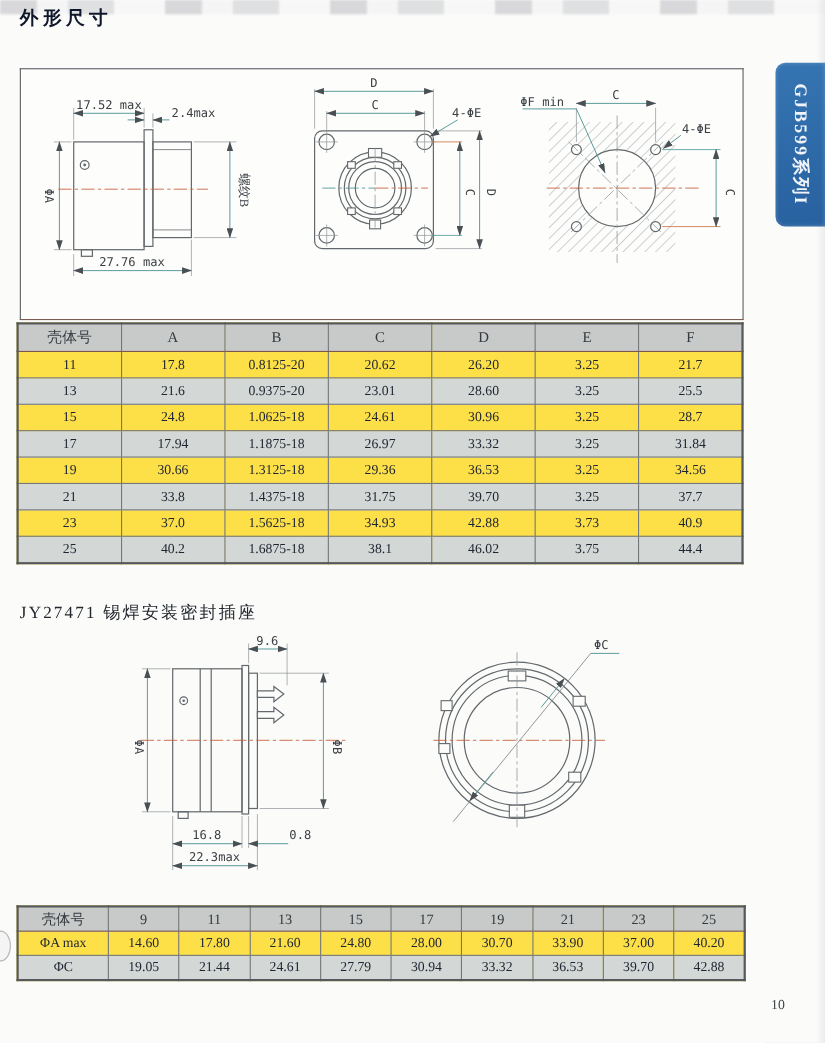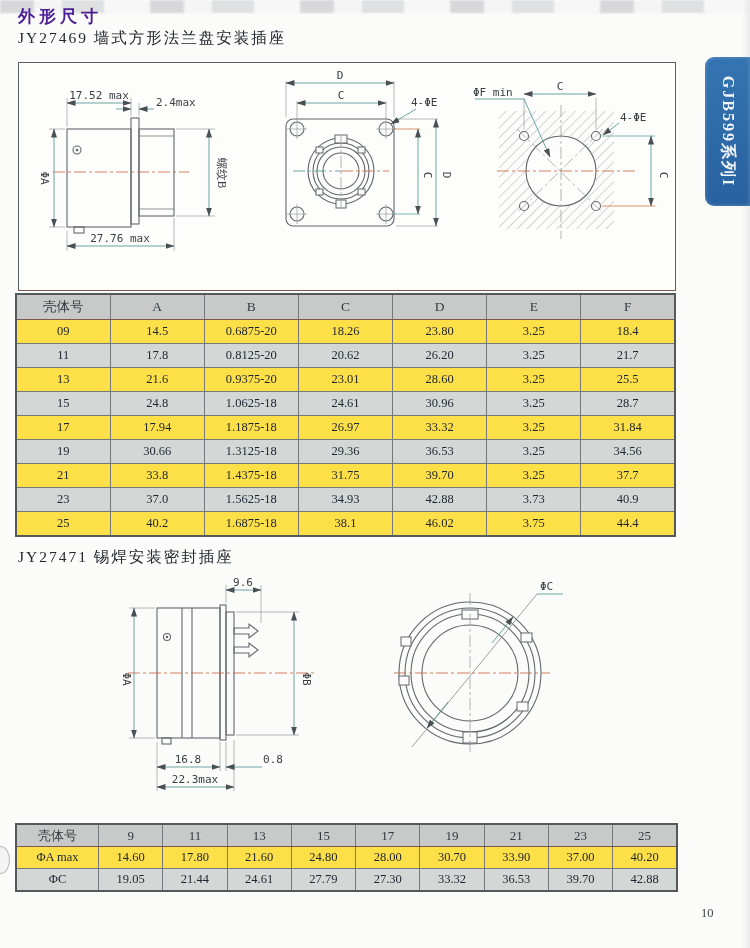--- a/index.html
+++ b/index.html
@@ -6,21 +6,21 @@
   body{background:#e9e9e9;}
   .page{position:relative;width:750px;height:948px;background:#fbfbfa;overflow:hidden;
         font-family:"Liberation Serif",serif;}
   .scan-top{position:absolute;top:0;left:0;width:100%;height:13px;
         background:repeating-linear-gradient(90deg, rgba(120,124,134,.34) 0 34px, rgba(190,192,198,.12) 34px 62px,
         rgba(135,138,148,.30) 62px 104px, rgba(200,202,206,.10) 104px 150px);
         filter:blur(1.2px);opacity:.8;}
   .right-edge{position:absolute;right:0;top:0;width:8px;height:100%;
         background:linear-gradient(90deg, rgba(0,0,0,0), rgba(140,142,148,.14));}
   .page-title{position:absolute;left:18px;top:5px;font-weight:bold;font-size:17px;
-        color:#4c1d95;letter-spacing:4px;}
+        color:#0f172a;letter-spacing:4px;}
   .subtitle{position:absolute;left:18px;font-size:15.5px;color:#23282e;letter-spacing:2px;}
   .s1{top:28px;}
   .s2{top:547px;}
   .draw-box{position:absolute;left:18px;top:62px;width:656px;height:227px;
         border:1.5px solid #5a5f63;border-bottom-color:#7d5b52;background:#fdfdfc;}
   .svg2{position:absolute;left:100px;top:575px;}
 
   
   .dim-table{position:absolute;border-collapse:collapse;table-layout:fixed;background:#fde047;
         border:2px solid #55595c;}
@@ -63,21 +63,20 @@
         border:1.5px solid #b6b9bc;border-radius:50%;background:#f4f4f4;}
 </style>
 </head>
 <body>
 
 <div class="page">
   <div class="scan-top"></div>
   <div class="right-edge"></div>
 
   <div class="page-title">外形尺寸</div>
-  <div class="subtitle s1">JY27469 墙式方形法兰盘安装插座</div>
 
   <div class="draw-box">
     <svg width="656" height="227" viewBox="0 0 656 227">
       <defs>
         <marker id="arrE" markerWidth="9" markerHeight="6" refX="8.5" refY="3" orient="auto" markerUnits="userSpaceOnUse">
           <path d="M0,0 L9,3 L0,6 Z" fill="#4a4f54"></path>
         </marker>
         <marker id="arrS" markerWidth="9" markerHeight="6" refX="0.5" refY="3" orient="auto" markerUnits="userSpaceOnUse">
           <path d="M9,0 L0,3 L9,6 Z" fill="#4a4f54"></path>
         </marker>
@@ -214,29 +213,20 @@
           <th>壳体号</th>
           <th>A</th>
           <th>B</th>
           <th>C</th>
           <th>D</th>
           <th>E</th>
           <th>F</th>
         </tr>
       </thead>
       <tbody>
-        <tr>
-          <td>09</td>
-          <td>14.5</td>
-          <td>0.6875-20</td>
-          <td>18.26</td>
-          <td>23.80</td>
-          <td>3.25</td>
-          <td>18.4</td>
-        </tr>
         <tr>
           <td>11</td>
           <td>17.8</td>
           <td>0.8125-20</td>
           <td>20.62</td>
           <td>26.20</td>
           <td>3.25</td>
           <td>21.7</td>
         </tr>
         <tr>
@@ -398,21 +388,21 @@
           <td>33.90</td>
           <td>37.00</td>
           <td>40.20</td>
         </tr>
         <tr>
           <td>ΦC</td>
           <td>19.05</td>
           <td>21.44</td>
           <td>24.61</td>
           <td>27.79</td>
-          <td>27.30</td>
+          <td>30.94</td>
           <td>33.32</td>
           <td>36.53</td>
           <td>39.70</td>
           <td>42.88</td>
         </tr>
       </tbody>
     </table>
 
   <div class="side-tab">
     <span>GJB599系列I</span>

